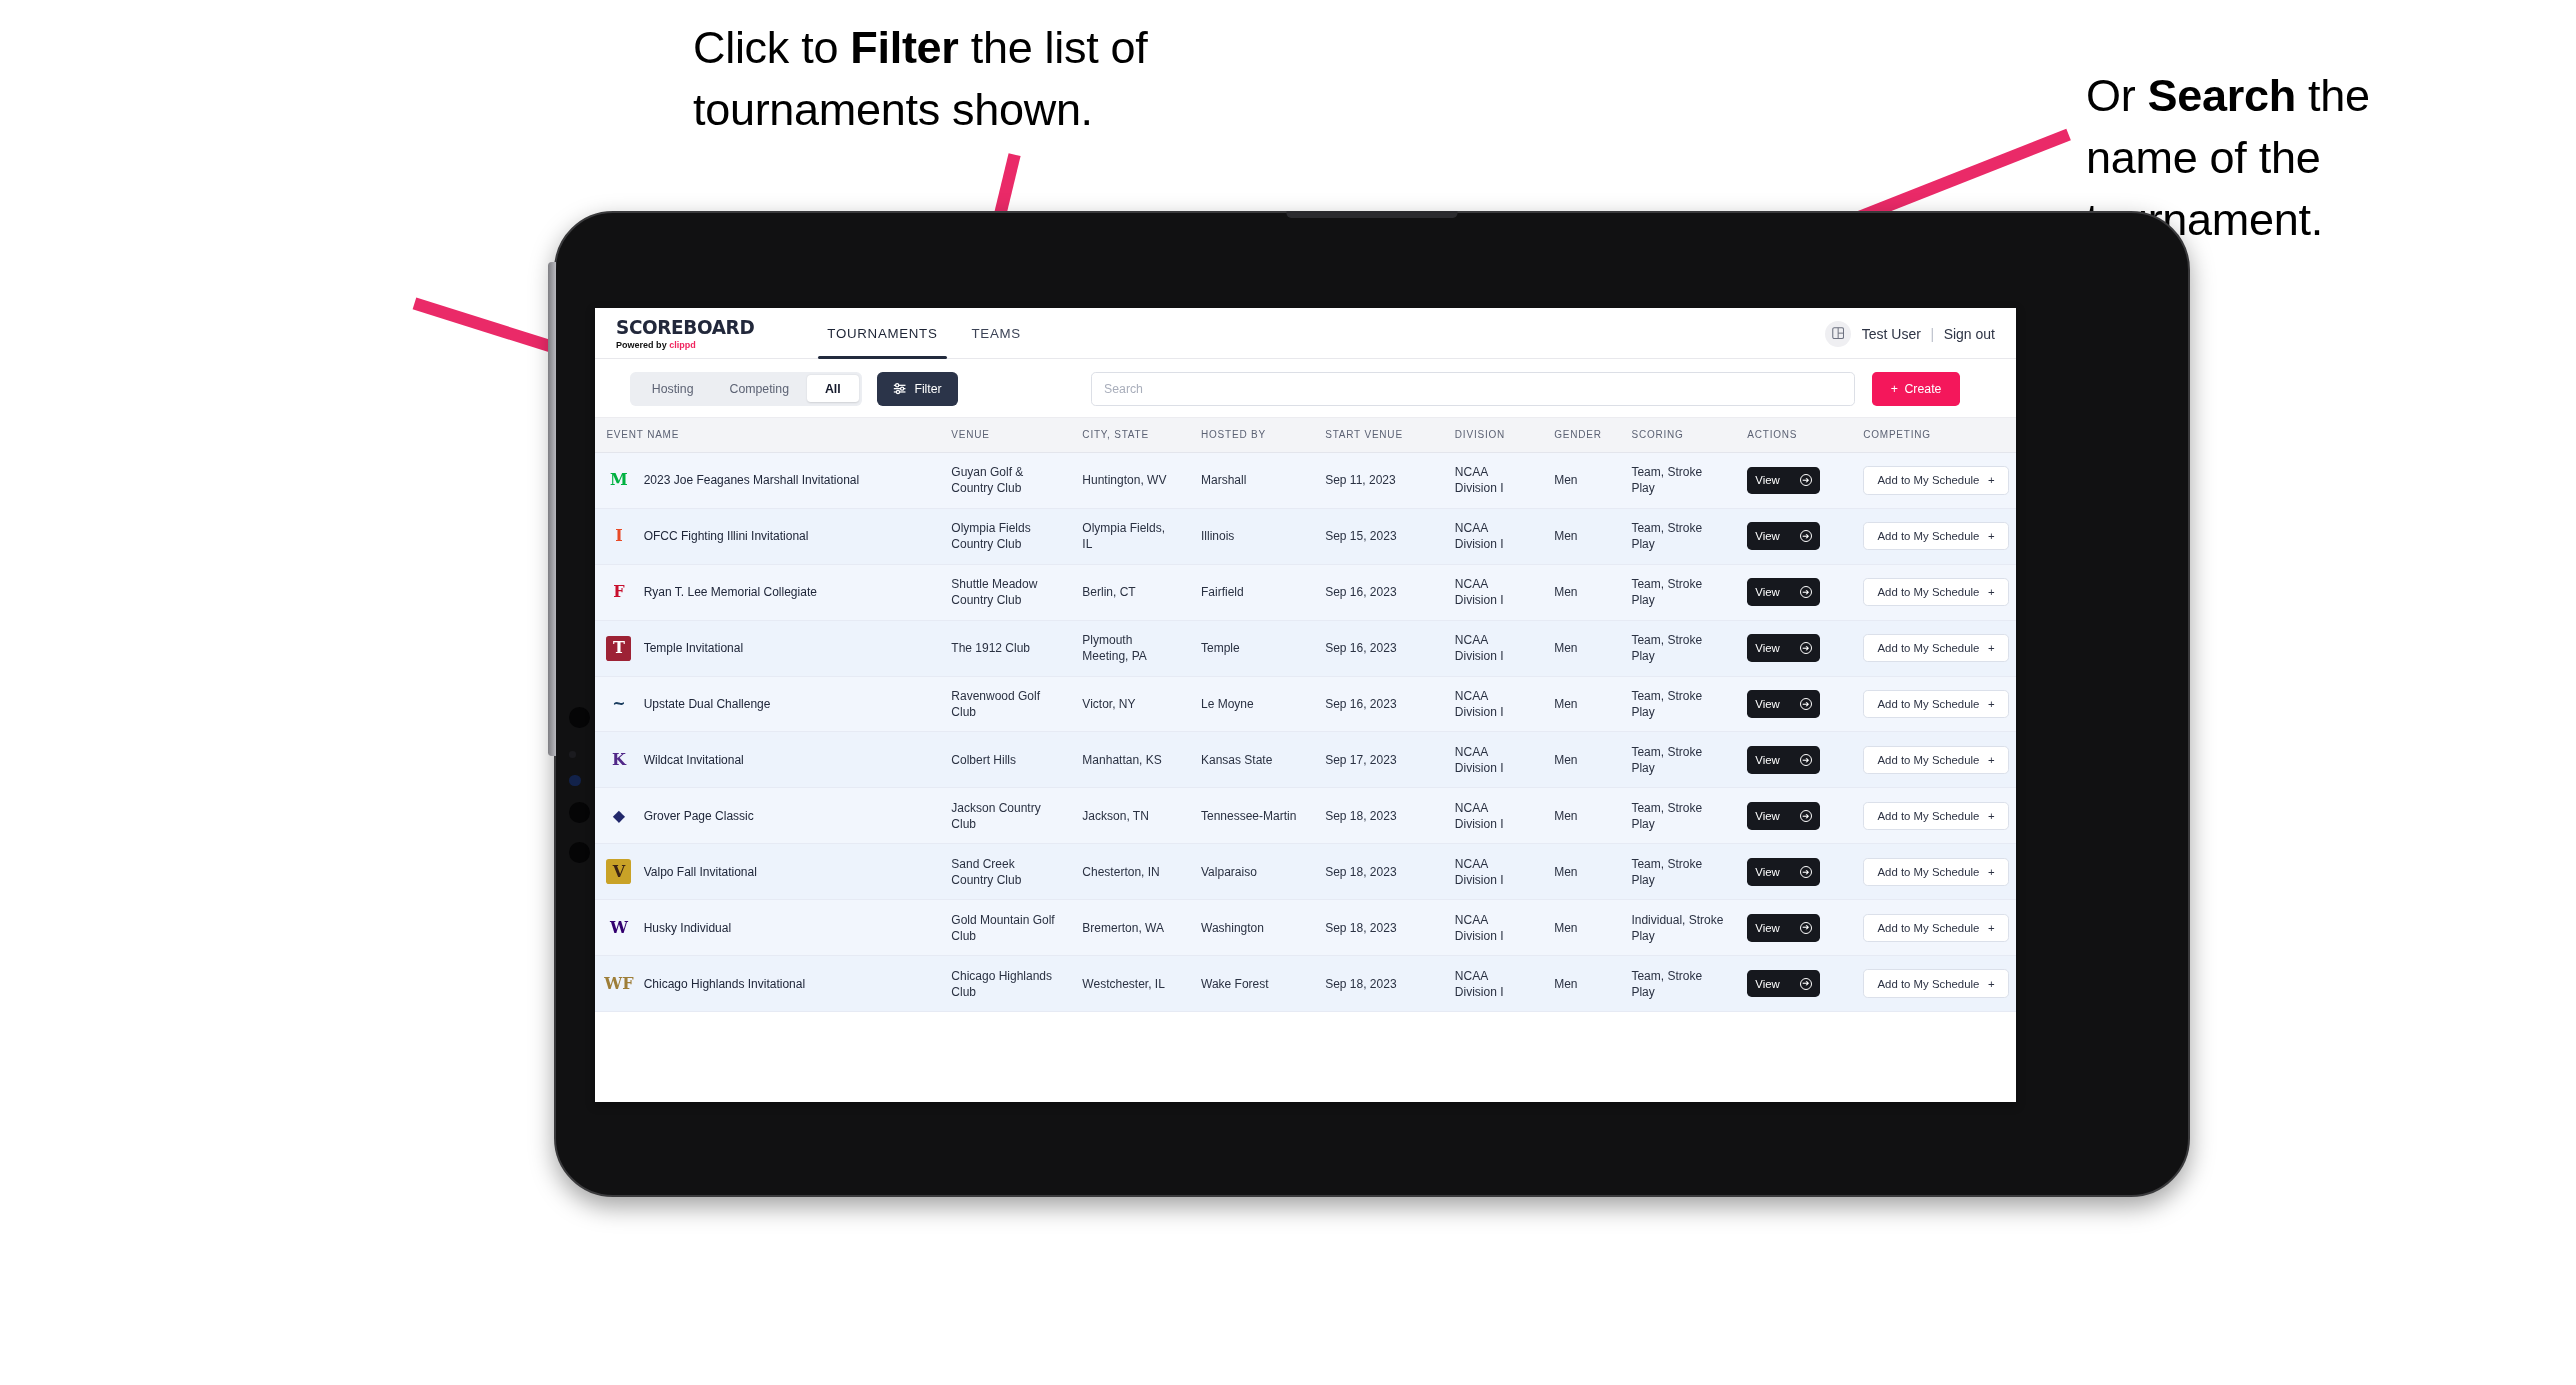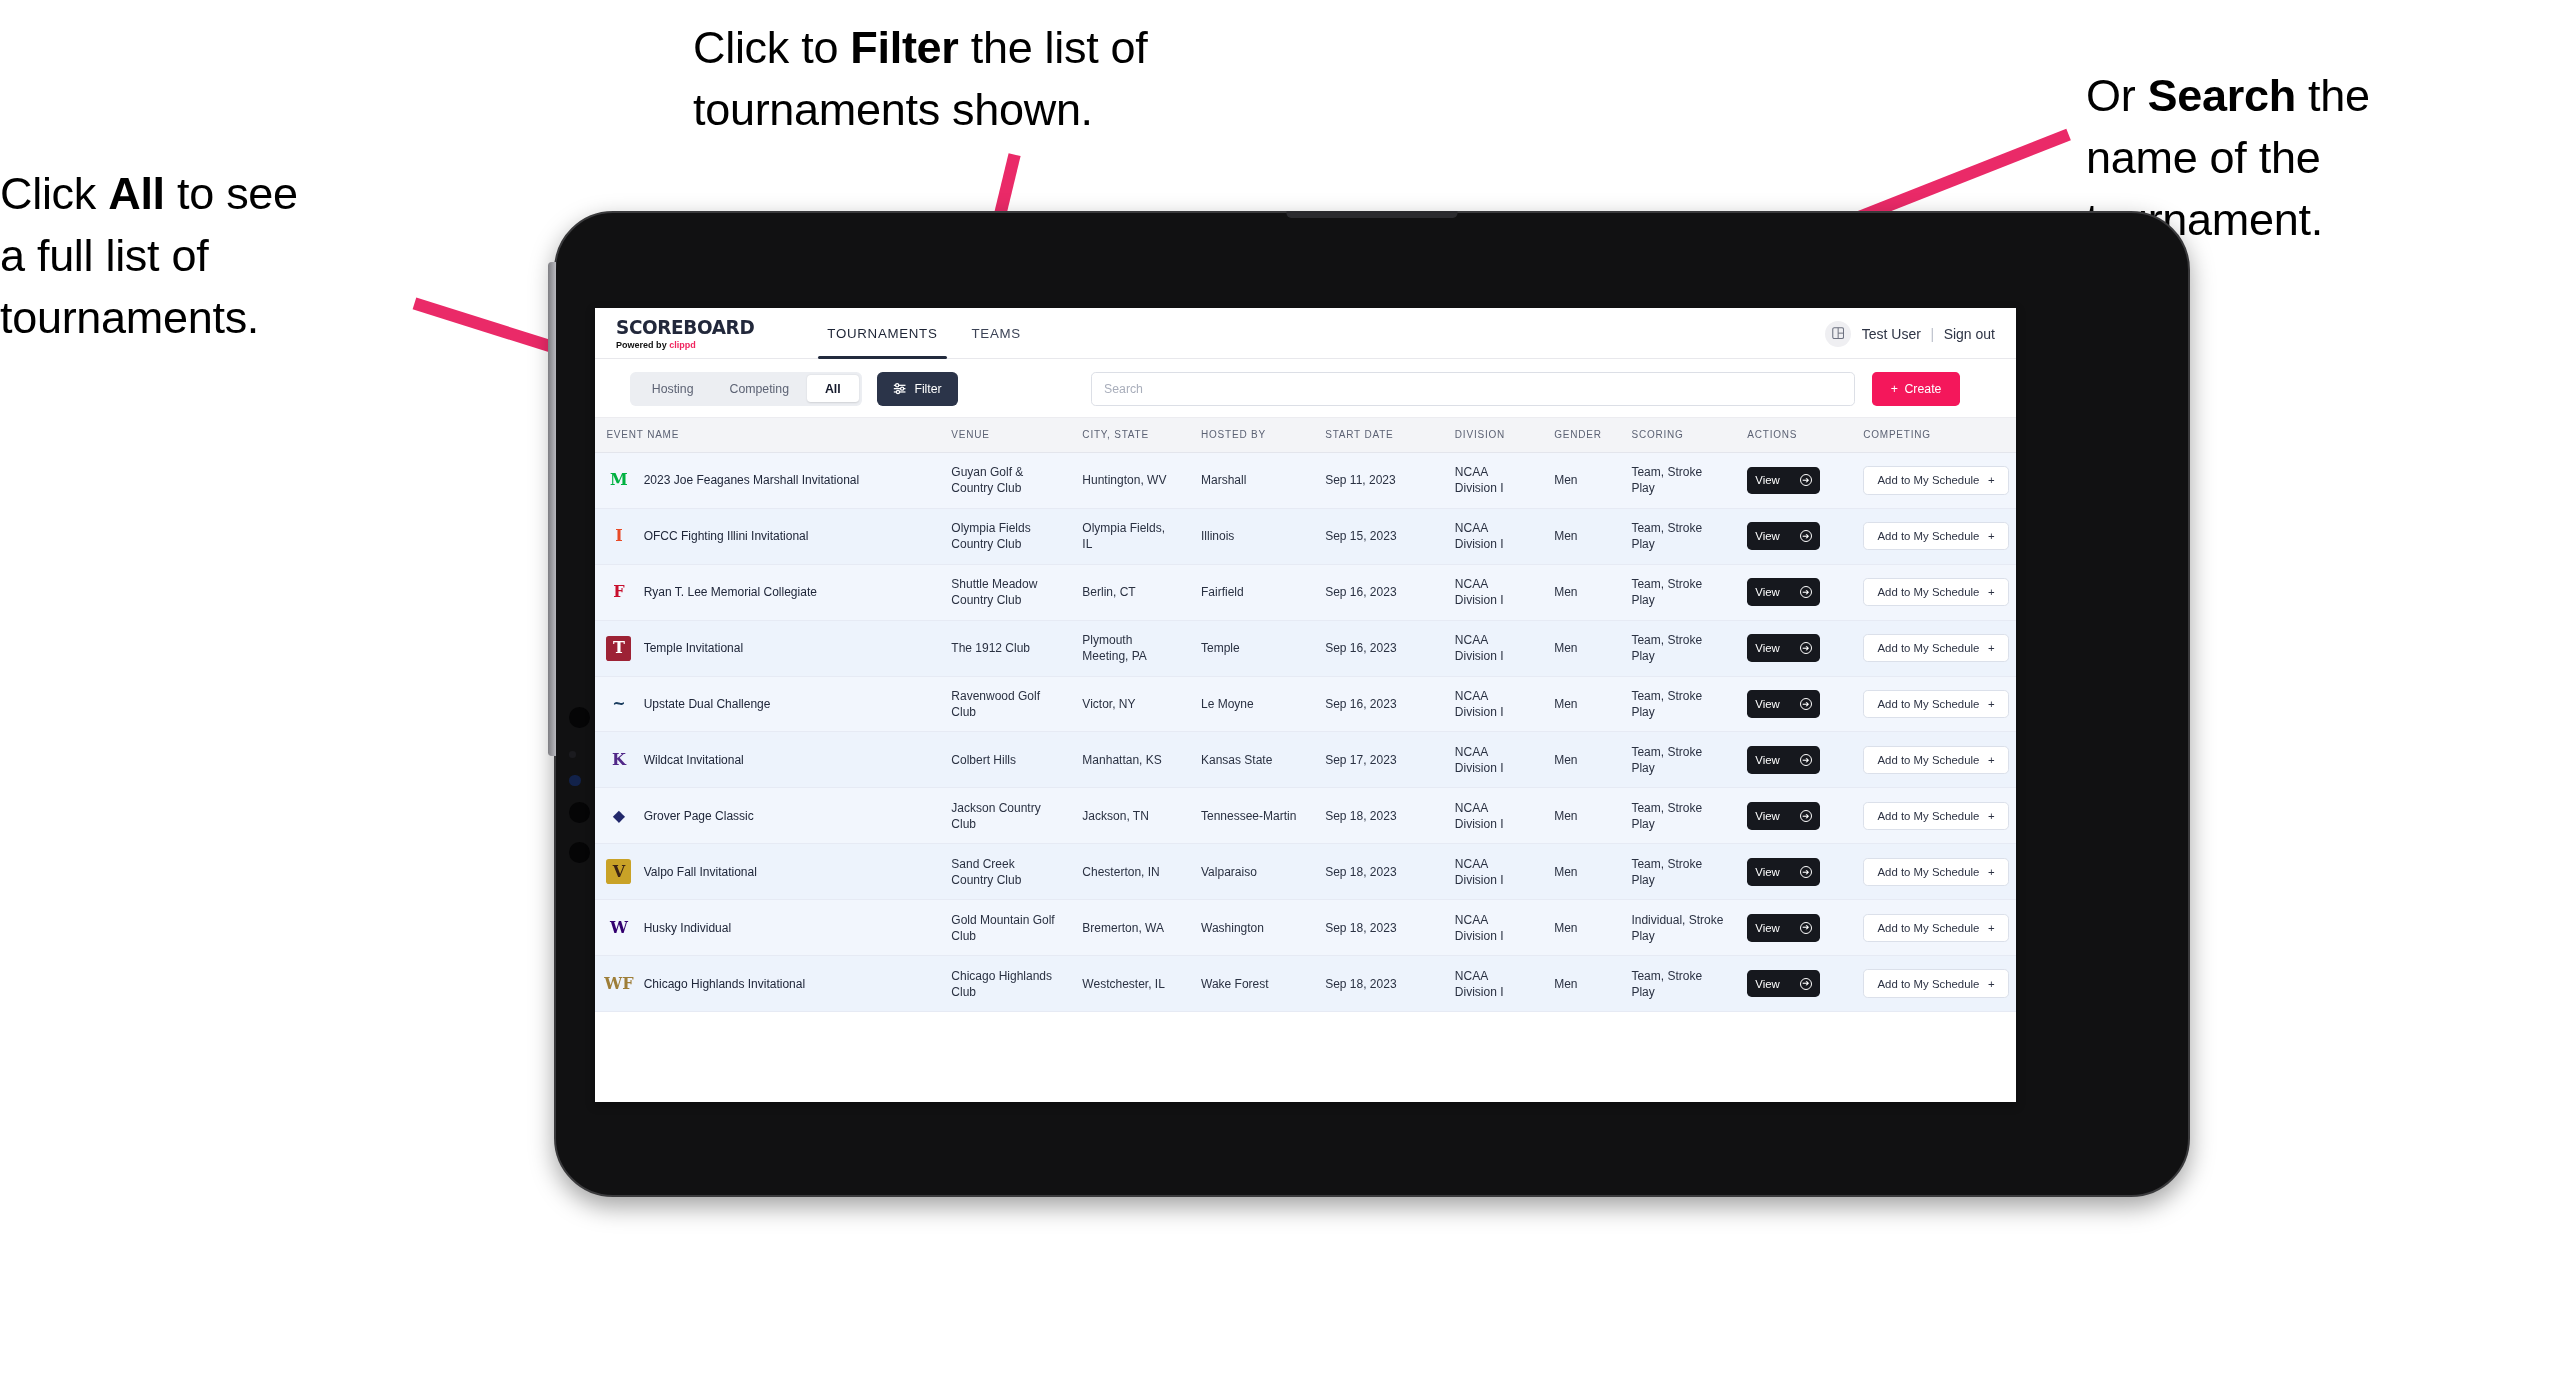--- a/index.html
+++ b/index.html
@@ -215,23 +215,20 @@
   <svg class="arrow" style="left:874px; top:147px;" width="190" height="247" viewBox="0 0 200 260">
     <path d="M148,8 L104,190" stroke="#ea2a68" stroke-width="13" stroke-linecap="butt"></path>
     <path d="M88,252 L76,166 L140,196 Z" fill="#ea2a68"></path>
   </svg>
 
   <svg class="arrow" style="left:1358px; top:123px;" width="722" height="285" viewBox="0 0 760 300">
     <path d="M748,12 L130,256" stroke="#ea2a68" stroke-width="13" stroke-linecap="butt"></path>
     <path d="M62,286 L118,200 L148,262 Z" fill="#ea2a68"></path>
   </svg>
 
-  <div class="annot" id="annot-all"><span>Click </span><b>All</b><span> to see
-a full list of
-tournaments.</span></div>
 
   <div class="annot" id="annot-filter"><span>Click to </span><b>Filter</b><span> the list of
 tournaments shown.</span></div>
 
   <div class="annot" id="annot-search"><span>Or </span><b>Search</b><span> the
 name of the
 tournament.</span></div>
 
   <div id="tablet">
     <div class="topnotch"></div>
@@ -321,21 +318,21 @@
             <col class="c-score">
             <col class="c-act">
             <col class="c-comp">
         </colgroup>
         <thead>
           <tr>
             <th>EVENT NAME</th>
             <th>VENUE</th>
             <th>CITY, STATE</th>
             <th>HOSTED BY</th>
-            <th>START DATE</th>
+            <th>START VENUE</th>
             <th>DIVISION</th>
             <th>GENDER</th>
             <th>SCORING</th>
             <th>ACTIONS</th>
             <th>COMPETING</th>
           </tr>
         </thead>
         <tbody id="table-body">
             <tr>
               <td>

